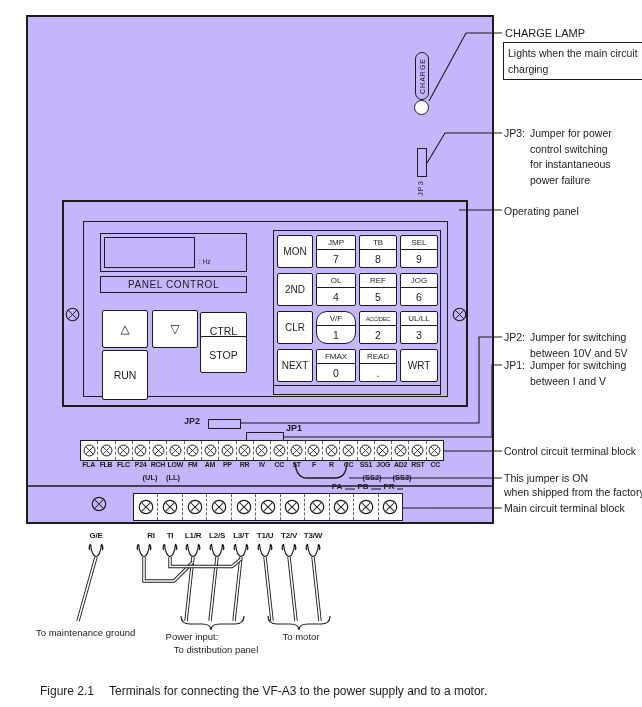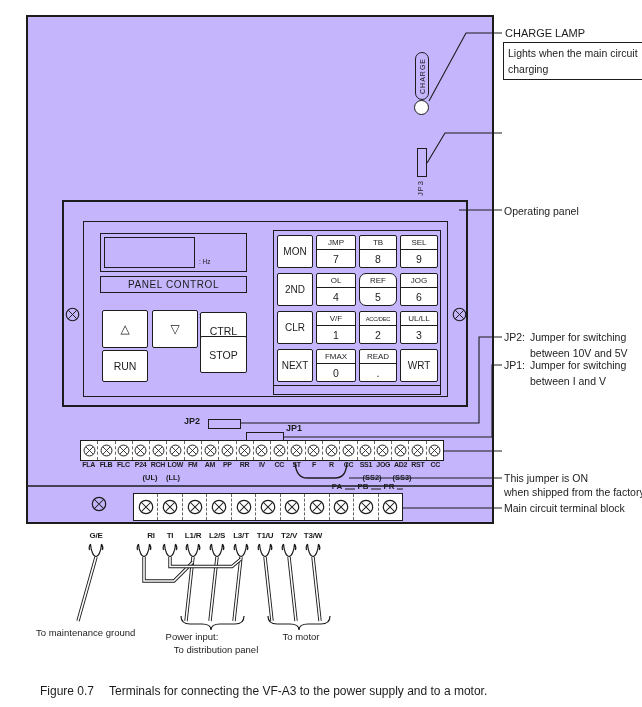--- a/index.html
+++ b/index.html
@@ -100,21 +100,21 @@
     <div>○ %</div>
     <div>: SEC</div>
   </div>
   <div class="box pc-bar">
     <span>PANEL CONTROL</span>
   </div>
 
   <div class="btn" style="left:102px;top:310px;width:46px;height:38px;font-size:12px;">△</div>
   <div class="btn" style="left:152px;top:310px;width:46px;height:38px;font-size:12px;">▽</div>
   <div class="btn" style="left:200px;top:312px;width:47px;height:37px;">CTRL</div>
-  <div class="btn" style="left:102px;top:350px;width:46px;height:32px;">RUN</div>
+  <div class="btn" style="left:102px;top:350px;width:46px;height:50px;">RUN</div>
   <div class="btn" style="left:200px;top:336px;width:47px;height:37px;">STOP</div>
 
   <div class="box keypad">
     <div class="kp-strip"></div>
   </div>
   <div class="kp-grid">
       <div class="kp-btn" style="grid-area: 1 / 1;">MON</div>
       <div class="kp-btn" style="grid-area: 2 / 1;">2ND</div>
       <div class="kp-btn" style="grid-area: 3 / 1;">CLR</div>
       <div class="kp-btn" style="grid-area: 4 / 1;">NEXT</div>
@@ -127,29 +127,29 @@
         <div class="b">8</div>
       </div>
       <div class="kp-split" style="grid-area: 1 / 4;">
         <div class="t">SEL</div>
         <div class="b">9</div>
       </div>
       <div class="kp-split" style="grid-area: 2 / 2;">
         <div class="t">OL</div>
         <div class="b">4</div>
       </div>
-      <div class="kp-split" style="grid-area: 2 / 3; border-radius: 7px;">
+      <div class="kp-split" style="grid-area: 2 / 3;">
         <div class="t">REF</div>
         <div class="b">5</div>
       </div>
       <div class="kp-split" style="grid-area: 2 / 4;">
         <div class="t">JOG</div>
         <div class="b">6</div>
       </div>
-      <div class="kp-split" style="grid-area: 3 / 2;">
+      <div class="kp-split" style="grid-area: 3 / 2; border-radius: 11px;">
         <div class="t">V/F</div>
         <div class="b">1</div>
       </div>
       <div class="kp-split" style="grid-area: 3 / 3;">
         <div class="t tiny">ACC/DEC</div>
         <div class="b">2</div>
       </div>
       <div class="kp-split" style="grid-area: 3 / 4;">
         <div class="t">UL/LL</div>
         <div class="b">3</div>
@@ -481,49 +481,59 @@
     </div>
 
   <span class="bnote" style="left:36px;top:627px;">To maintenance ground</span>
   <span class="bnote center" style="left:192px;top:631px;">Power input:</span>
   <span class="bnote center" style="left:216px;top:644px;">To distribution panel</span>
   <span class="bnote center" style="left:301px;top:631px;">To motor</span>
 
   <div class="ann" style="left:505px;top:26px;font-size:11px;">CHARGE LAMP</div>
   <div class="notebox">Lights when the main circuit charging</div>
 
+  <div class="ann ann-row" style="left:504px;top:126px;">
+    <span class="ann-label">JP3:</span>
+    <span>
+      <div>Jumper for power</div>
+      <div>control switching</div>
+      <div>for instantaneous</div>
+      <div>power failure</div>
+    </span>
+  </div>
 
   <div class="ann" style="left:504px;top:204px;">Operating panel</div>
 
   <div class="ann ann-row" style="left:504px;top:330px;">
     <span class="ann-label">JP2:</span>
     <span>
       <div>Jumper for switching</div>
       <div>between 10V and 5V</div>
     </span>
   </div>
 
   <div class="ann ann-row" style="left:504px;top:358px;">
     <span class="ann-label">JP1:</span>
     <span>
       <div>Jumper for switching</div>
       <div>between I and V</div>
     </span>
   </div>
 
+  <div class="ann" style="left:504px;top:444px;">Control circuit terminal block</div>
 
   <div class="ann" style="left:504px;top:471px;line-height:14px;">
     <div>This jumper is ON</div>
     <div>when shipped from the factory</div>
   </div>
 
   <div class="ann" style="left:504px;top:501px;">Main circuit terminal block</div>
 
   <div class="caption">
-    <span>Figure 0.7</span><span class="cap2">Terminals for connecting the VF-A3 to the power supply and to a motor.</span>
+    <span>Figure 2.1</span><span class="cap2">Terminals for connecting the VF-A3 to the power supply and to a motor.</span>
   </div>
 
   <svg class="art" width="642" height="707" viewBox="0 0 642 707">
     <path d="M429,101 L466,33 L502,33"></path>
     <path d="M427,163 L445,133 L502,133"></path>
     <path d="M459,210 L502,210"></path>
     <path d="M241,423 L479,423 L479,337 L502,337"></path>
     <path d="M284,437 L492,437 L492,365 L502,365"></path>
     <path d="M444,451 L502,451"></path>
     <path d="M349,478 L502,478"></path>

